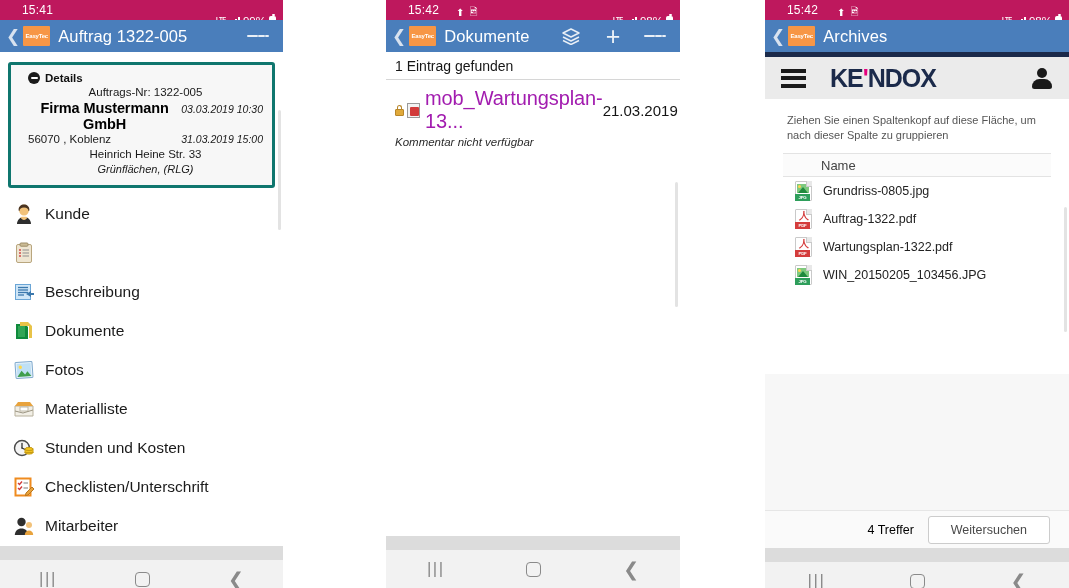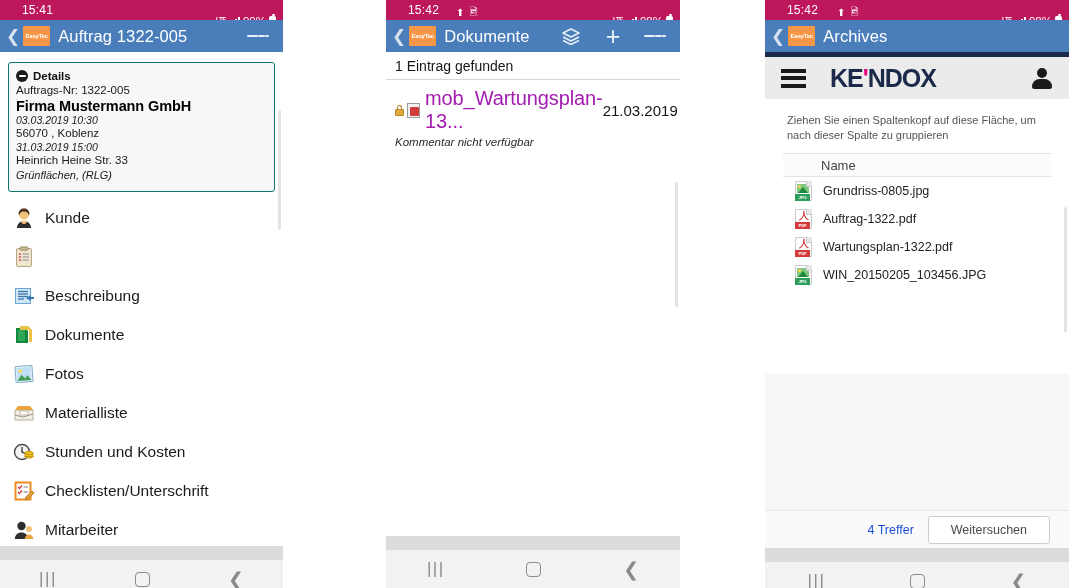--- a/index.html
+++ b/index.html
@@ -55,29 +55,29 @@
   
   .filter-ico span { display:block; background:#e9eff6; height:2.4px; border-radius:1px; margin:2.2px 0;}
   .filter-ico span:nth-child(1){width:22px}
   .filter-ico span:nth-child(2){width:15px}
   .filter-ico span:nth-child(3){width:9px}
   .plus-ico { font-size:25px; font-weight:300; line-height:20px; color:#eef3f8;}
 
   
   .p1-body { background:#fff; height:536px; position:relative; }
   .details-card {
-    margin:10px 8px 0 8px; border:1px solid #0f766e; border-radius:3px;
-    background:#f7f7f7; padding:7px 9px 8px 7px;
+    margin:10px 8px 0 8px; border:3px solid #0f766e; border-radius:3px;
+    background:#f7f7f7; padding:7px 9px 8px 17px;text-align:center;
   }
   .dc-head { display:flex; align-items:center; gap:5px; margin-bottom:1px;}
   .minus-circle { width:12px; height:12px; border-radius:50%; background:#1b1b1b; position:relative;}
   .minus-circle:after{content:""; position:absolute; left:2.5px; top:5px; width:7px; height:2px; background:#fff; border-radius:1px;}
   .dc-head-label { font-size:11.5px; font-weight:700; color:#111; }
   .dc-line { font-size:11.5px; color:#1a1a1a; line-height:15px; }
-  .dc-row { display:flex; justify-content:space-between; align-items:baseline;flex-direction:column; }
+  .dc-row { display:flex; justify-content:space-between; align-items:baseline; }
   .dc-strong { font-size:14.5px; font-weight:700; color:#000; letter-spacing:-.1px;}
   .dc-date { font-size:10.5px; font-style:italic; color:#1a1a1a; white-space:nowrap; }
   .dc-ital { font-size:11px; font-style:italic; color:#1a1a1a; line-height:15px;}
 
   .menu-list { margin-top:6px; }
   .menu-item { display:flex; align-items:center; gap:10px; height:39px; padding-left:13px; cursor:default;}
   .menu-label { font-size:15.5px; color:#1b1b1b; }
   .mi-ico { width:22px; height:22px; flex:none; position:relative; }
 
   .scroll-track { position:absolute; right:2px; width:3px; background:#e3e3e3; border-radius:2px;}
@@ -133,21 +133,21 @@
   .pdf .tag { background:#d43c3c; }
   .jpg .pic { position:absolute; left:2px; top:3px; width:12px; height:9px; background:#7ec97e; overflow:hidden;}
   .jpg .pic:after{ content:""; position:absolute; left:1px; bottom:0; width:0;height:0;
                    border-left:5px solid transparent; border-right:5px solid transparent; border-bottom:6px solid #1f8a3d;}
   .jpg .sun { position:absolute; left:3px; top:4px; width:3px; height:3px; border-radius:50%; background:#ffd34d; z-index:2;}
   .pdf .glyph { position:absolute; left:4px; top:2px; font-size:10px; color:#d43c3c; font-weight:700; line-height:10px;}
 
   .kx-footer { position:absolute; left:0; right:0; bottom:0; background:#fafafa;
                border-top:1px solid #e6e6e6; height:38px; display:flex; align-items:center;
                justify-content:flex-end; padding-right:19px; gap:14px;}
-  .kx-treffer { font-size:12.5px; color:#1d4ed8;}
+  .kx-treffer { font-size:12.5px; color:#000000;}
   .kx-btn { border:1px solid #cccccc; background:#fff; border-radius:3px; padding:6px 22px;
             font-size:12.5px; color:#4a4a4a; font-family:"Liberation Sans", sans-serif;}
 </style>
 </head>
 <body>
 
 <div class="stage">
 
   <div class="phone" id="phone1">
 

